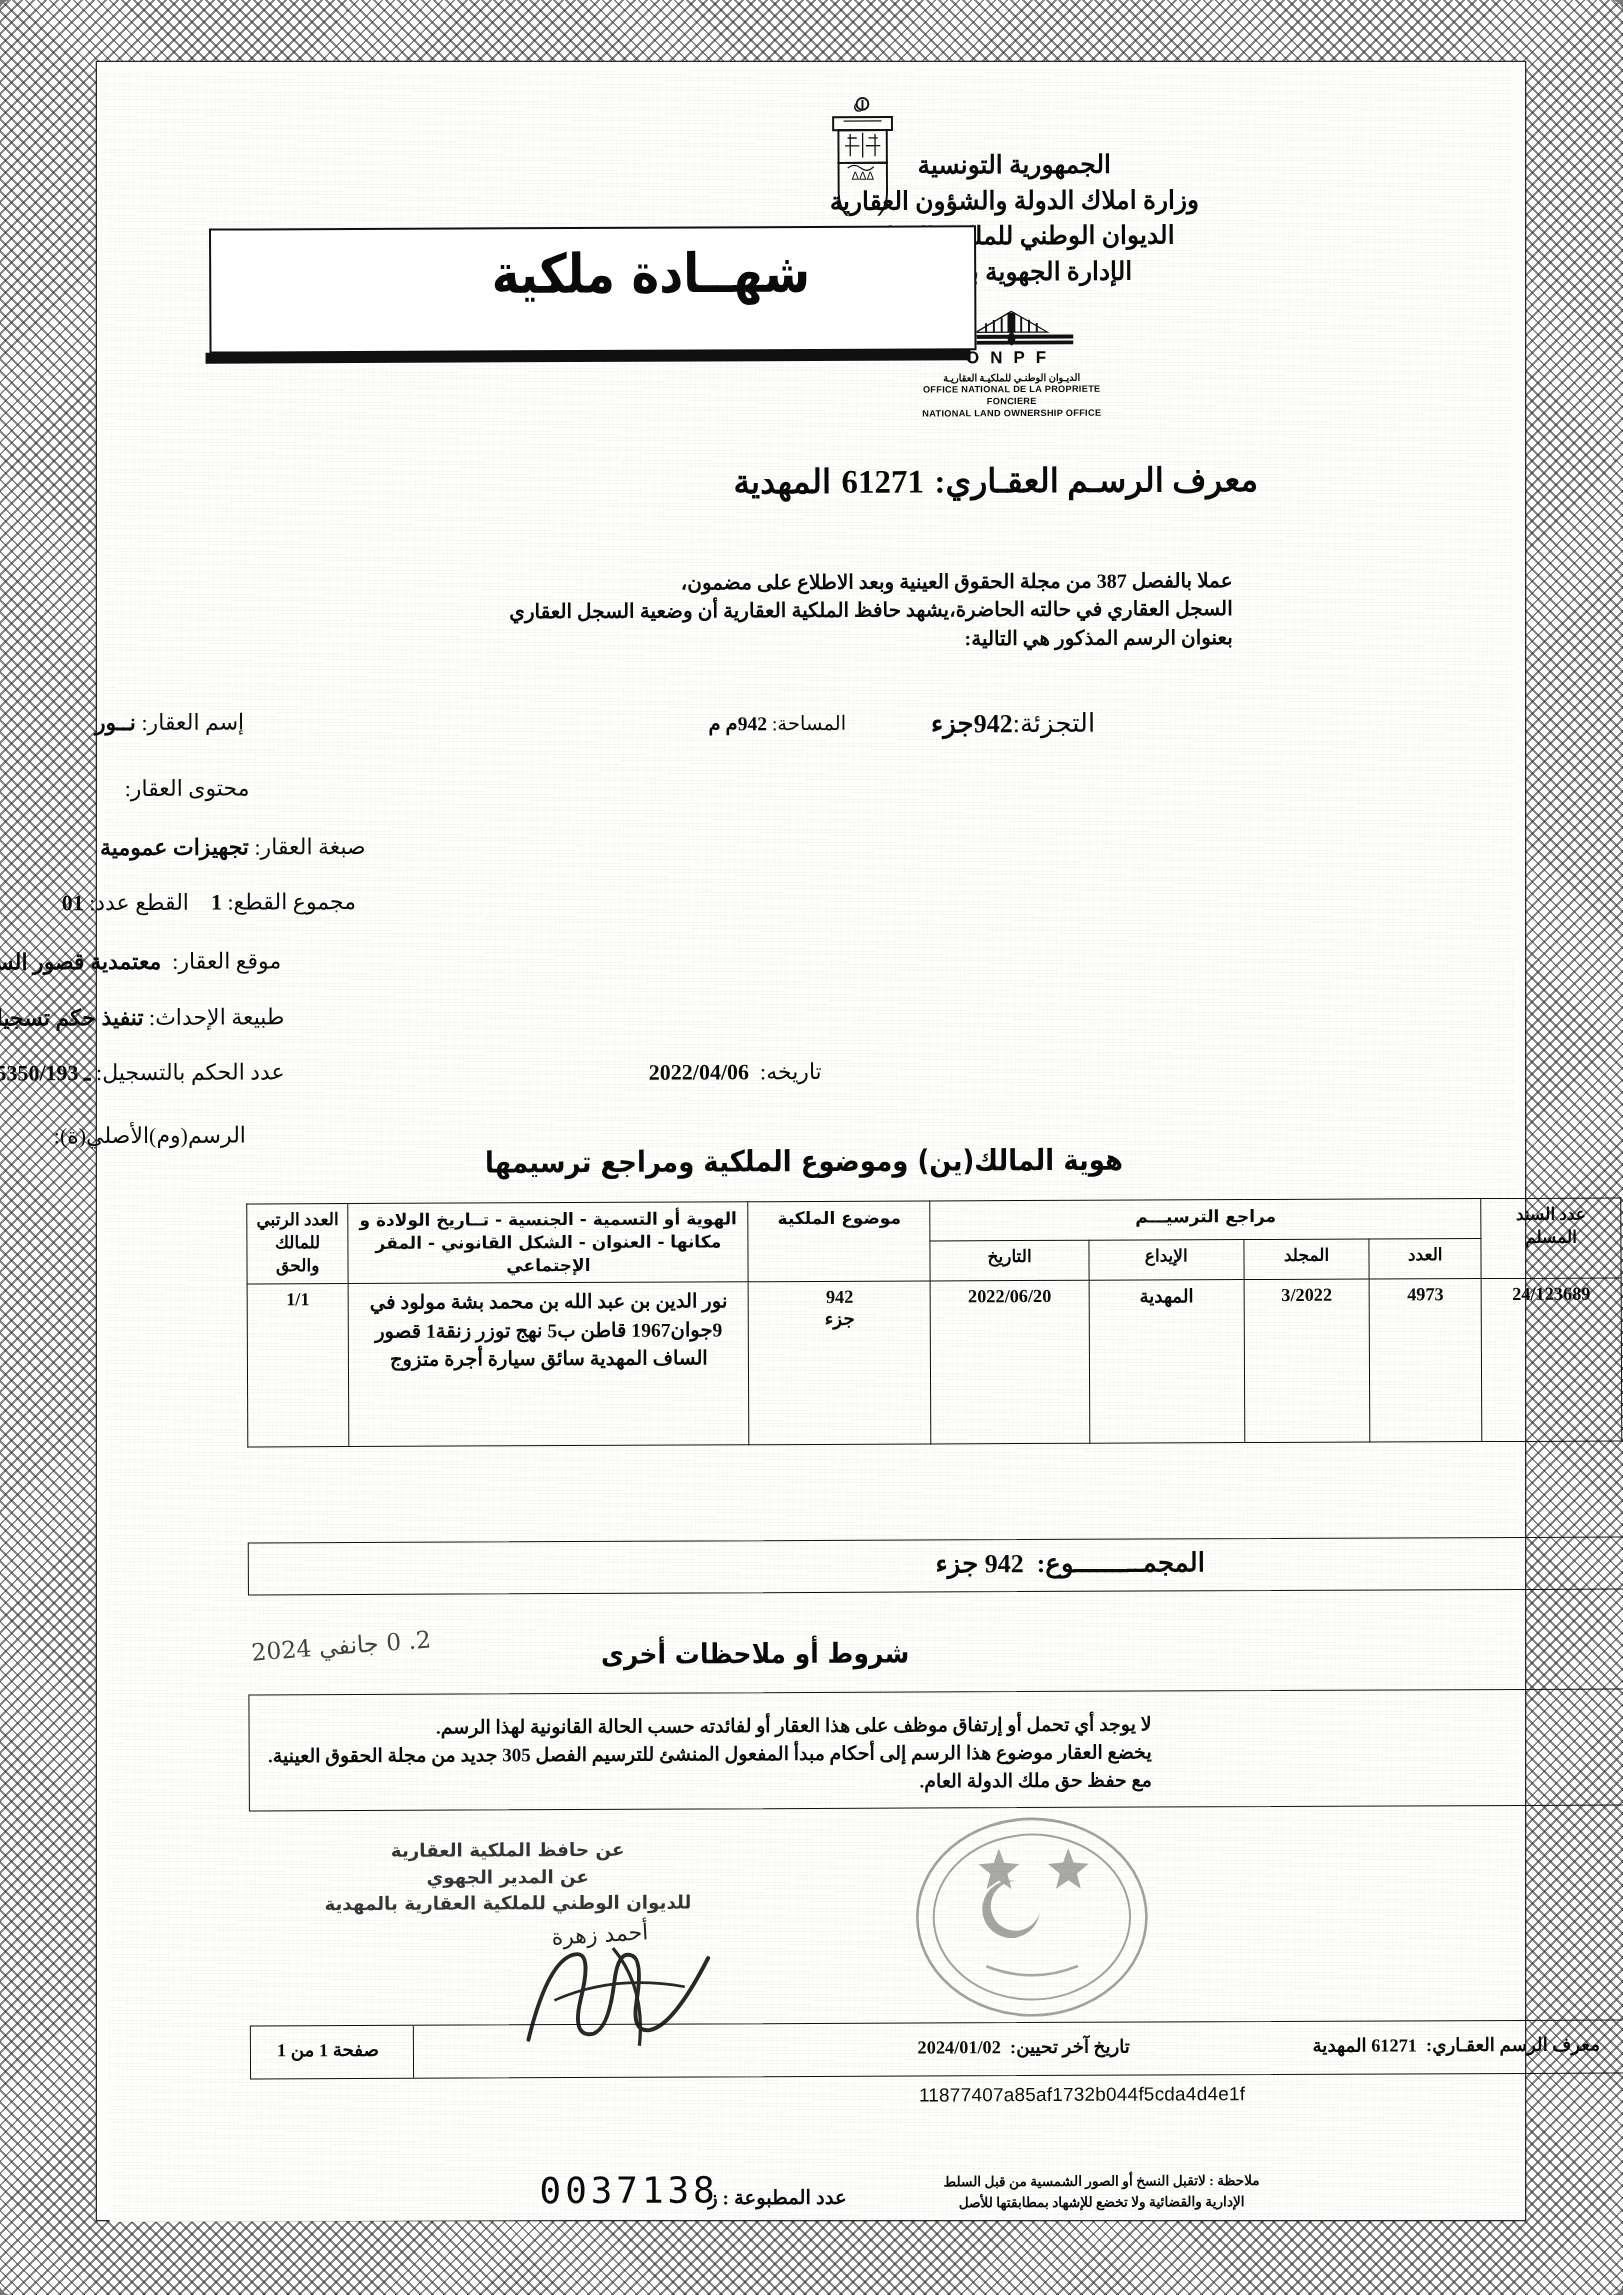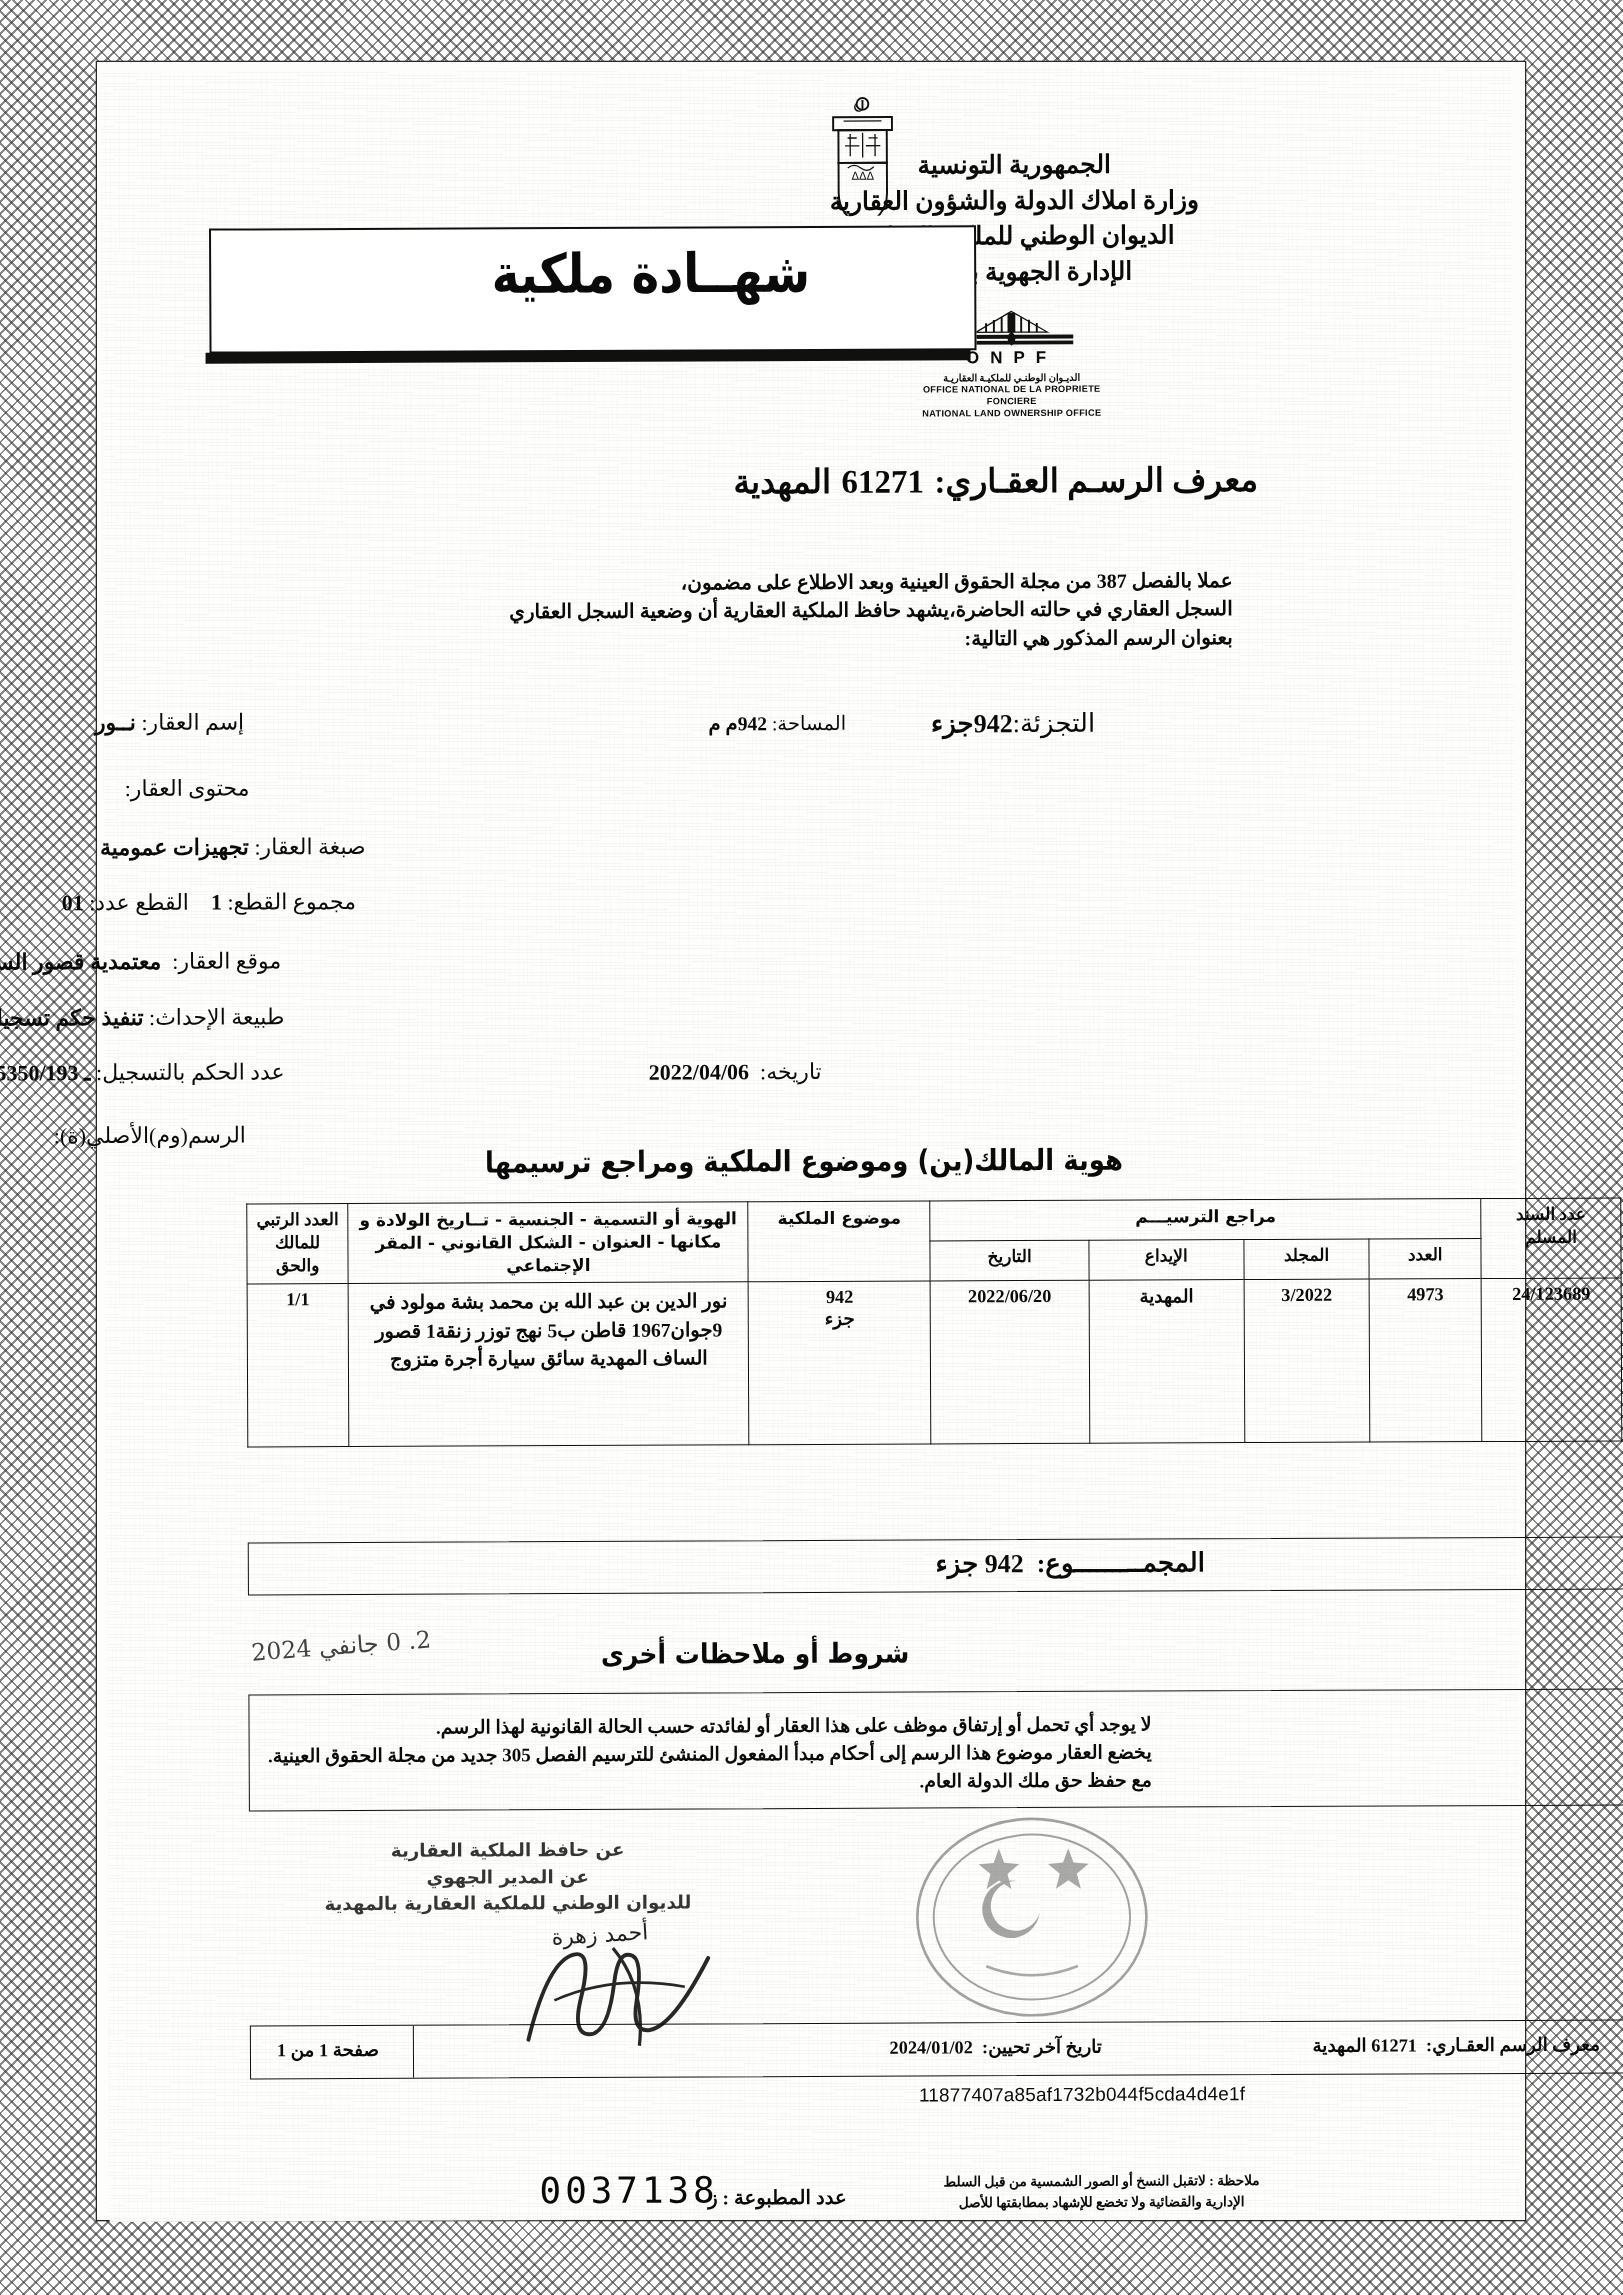--- a/index.html
+++ b/index.html
@@ -8,20 +8,21 @@
     background: #777;
   }
   .page {
     position: relative;
     width: 1624px;
     height: 2295px;
     background: #ffffff;
     overflow: hidden;
     font-family: "Liberation Serif", "DejaVu Serif", serif;
     color: #0a0a0a;
+    border-radius: 13px;
   }
 
   
   .scan-border {
     position: absolute;
     inset: 0;
     background:
       repeating-linear-gradient(45deg, rgba(40,40,40,.55) 0 2px, rgba(255,255,255,0) 2px 8.5px),
       repeating-linear-gradient(-45deg, rgba(40,40,40,.55) 0 2px, rgba(255,255,255,0) 2px 8.5px);
     pointer-events: none;
@@ -300,21 +301,21 @@
   }
   .ft-right {
     position: absolute;
     right: 26px; top: 13px;
     font-size: 18.3px;
     font-weight: bold;
     white-space: nowrap;
   }
   .ft-mid {
     position: absolute;
-    right: 524px; top: 13px;
+    right: 496px; top: 13px;
     font-size: 18.3px;
     font-weight: bold;
     white-space: nowrap;
   }
   .ft-left {
     position: absolute;
     left: 26px; top: 13px;
     font-size: 18.3px;
     font-weight: bold;
     white-space: nowrap;

